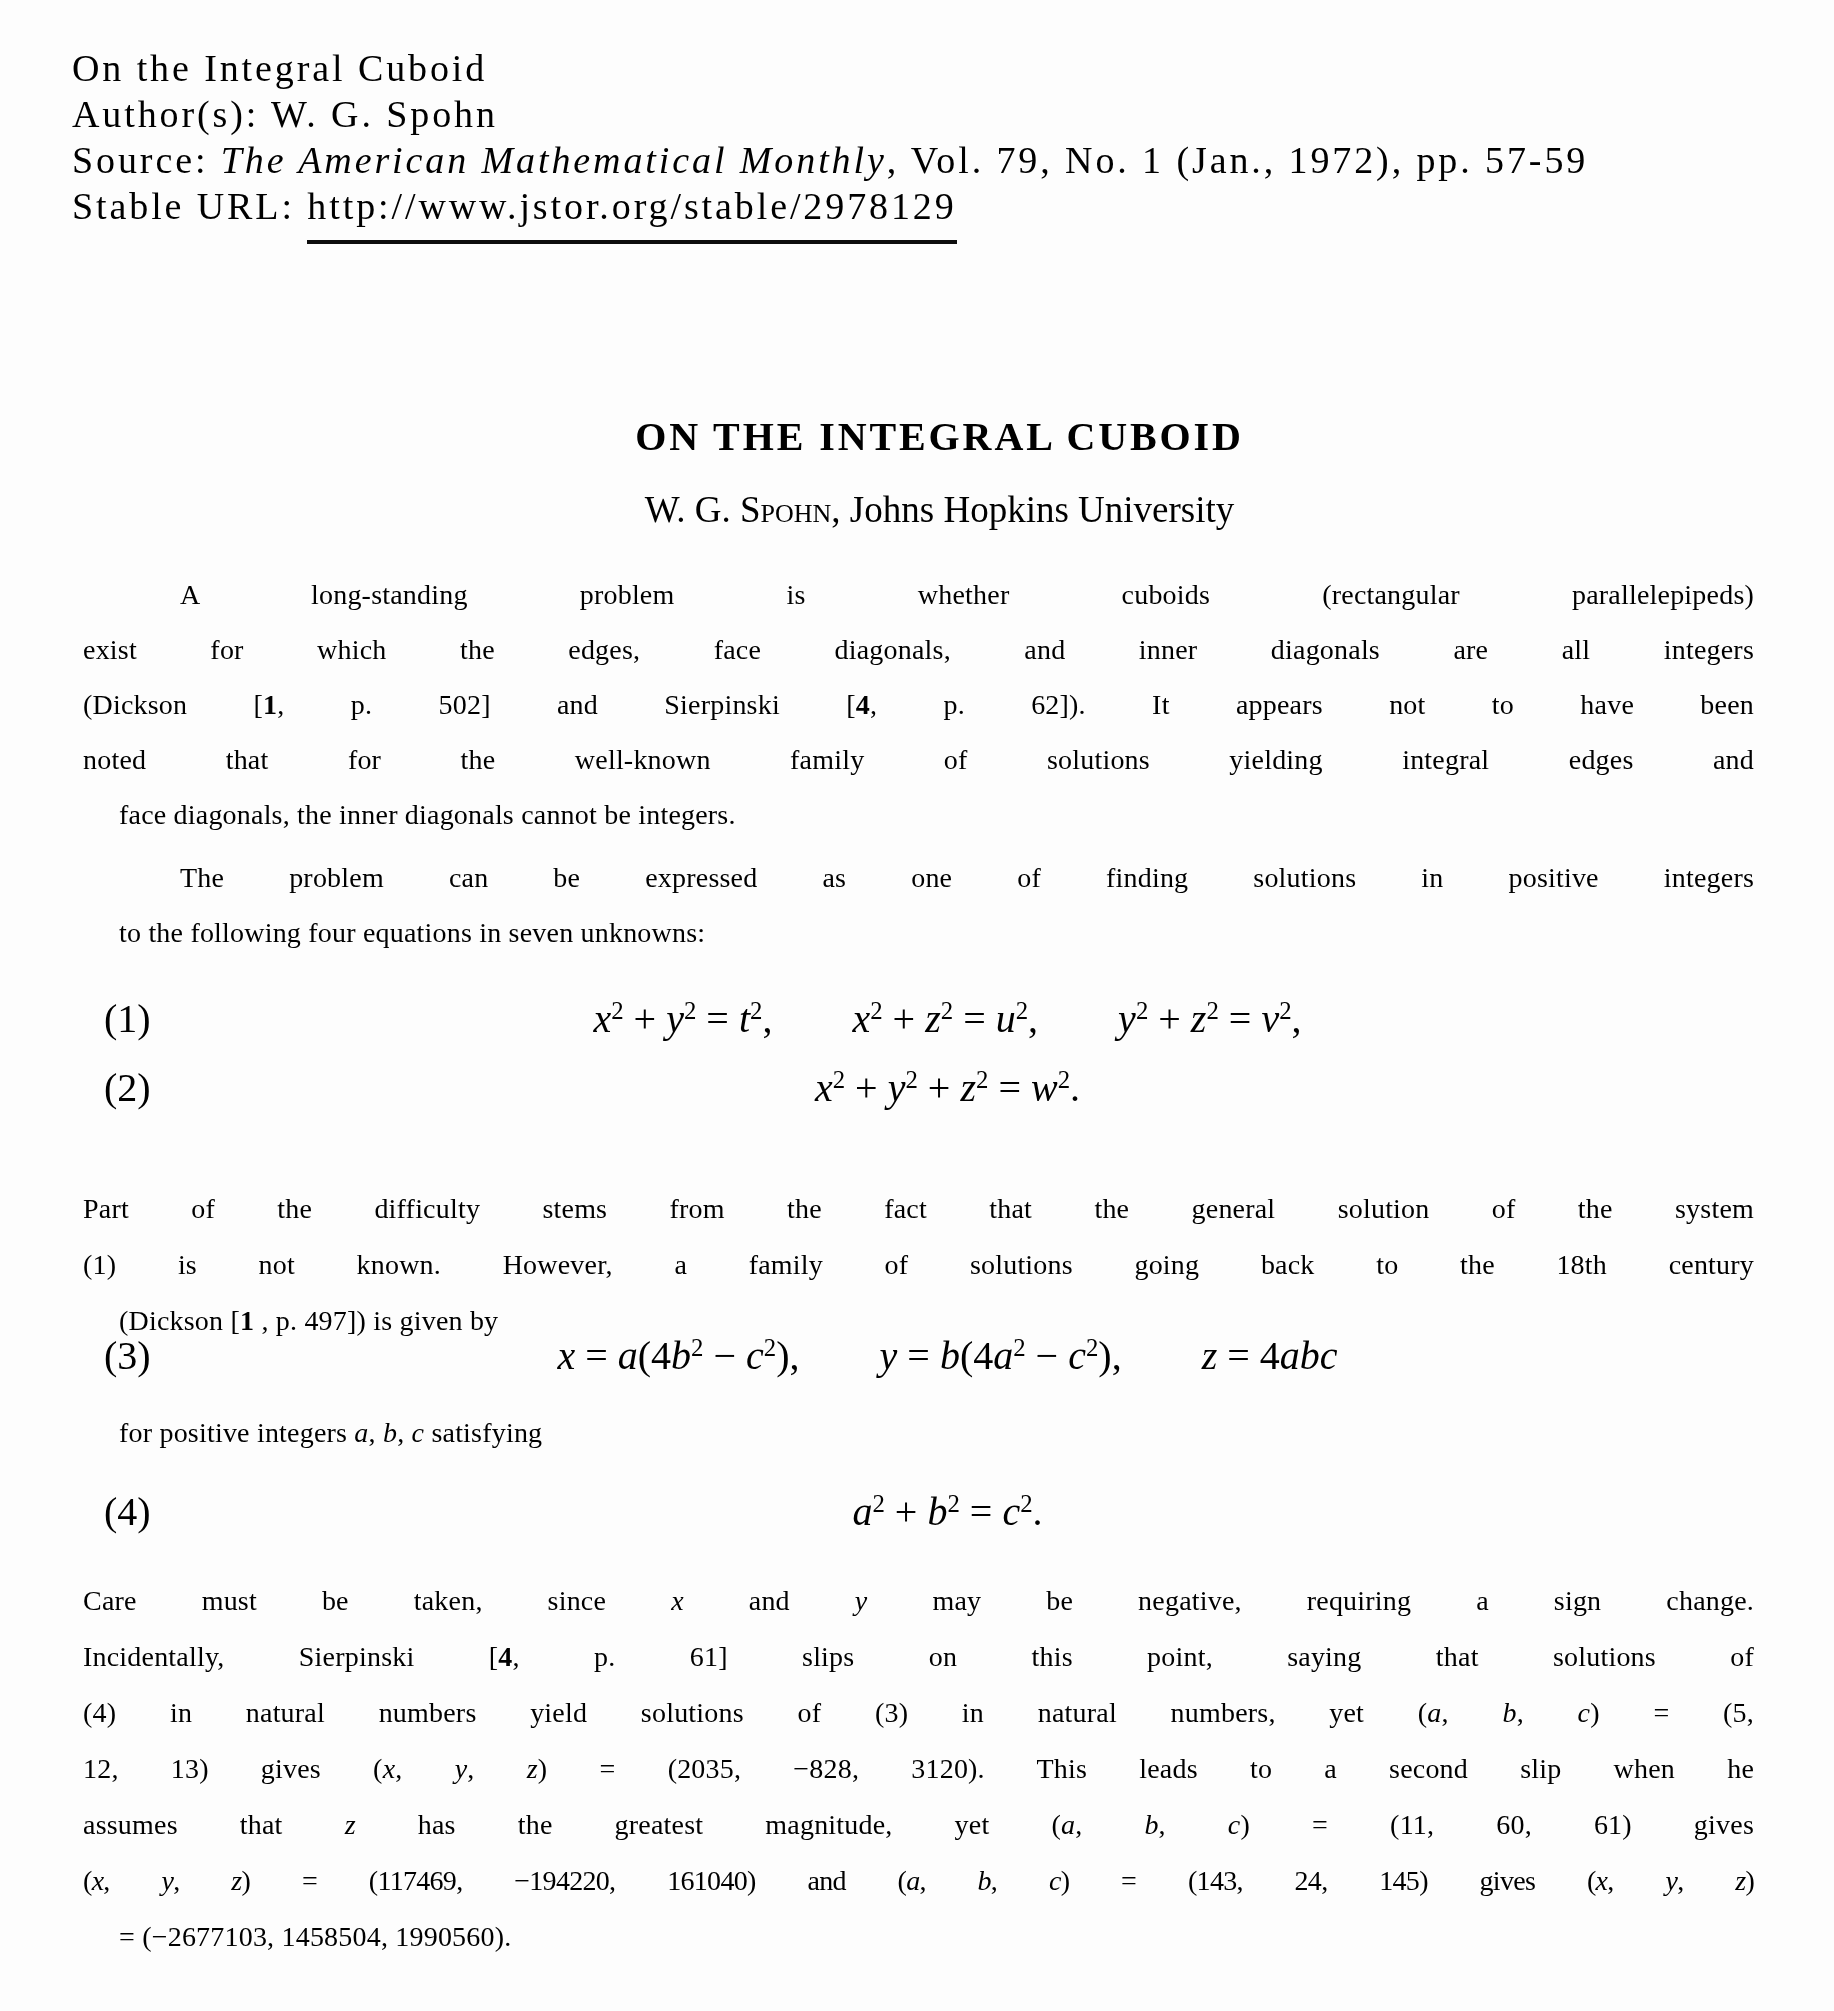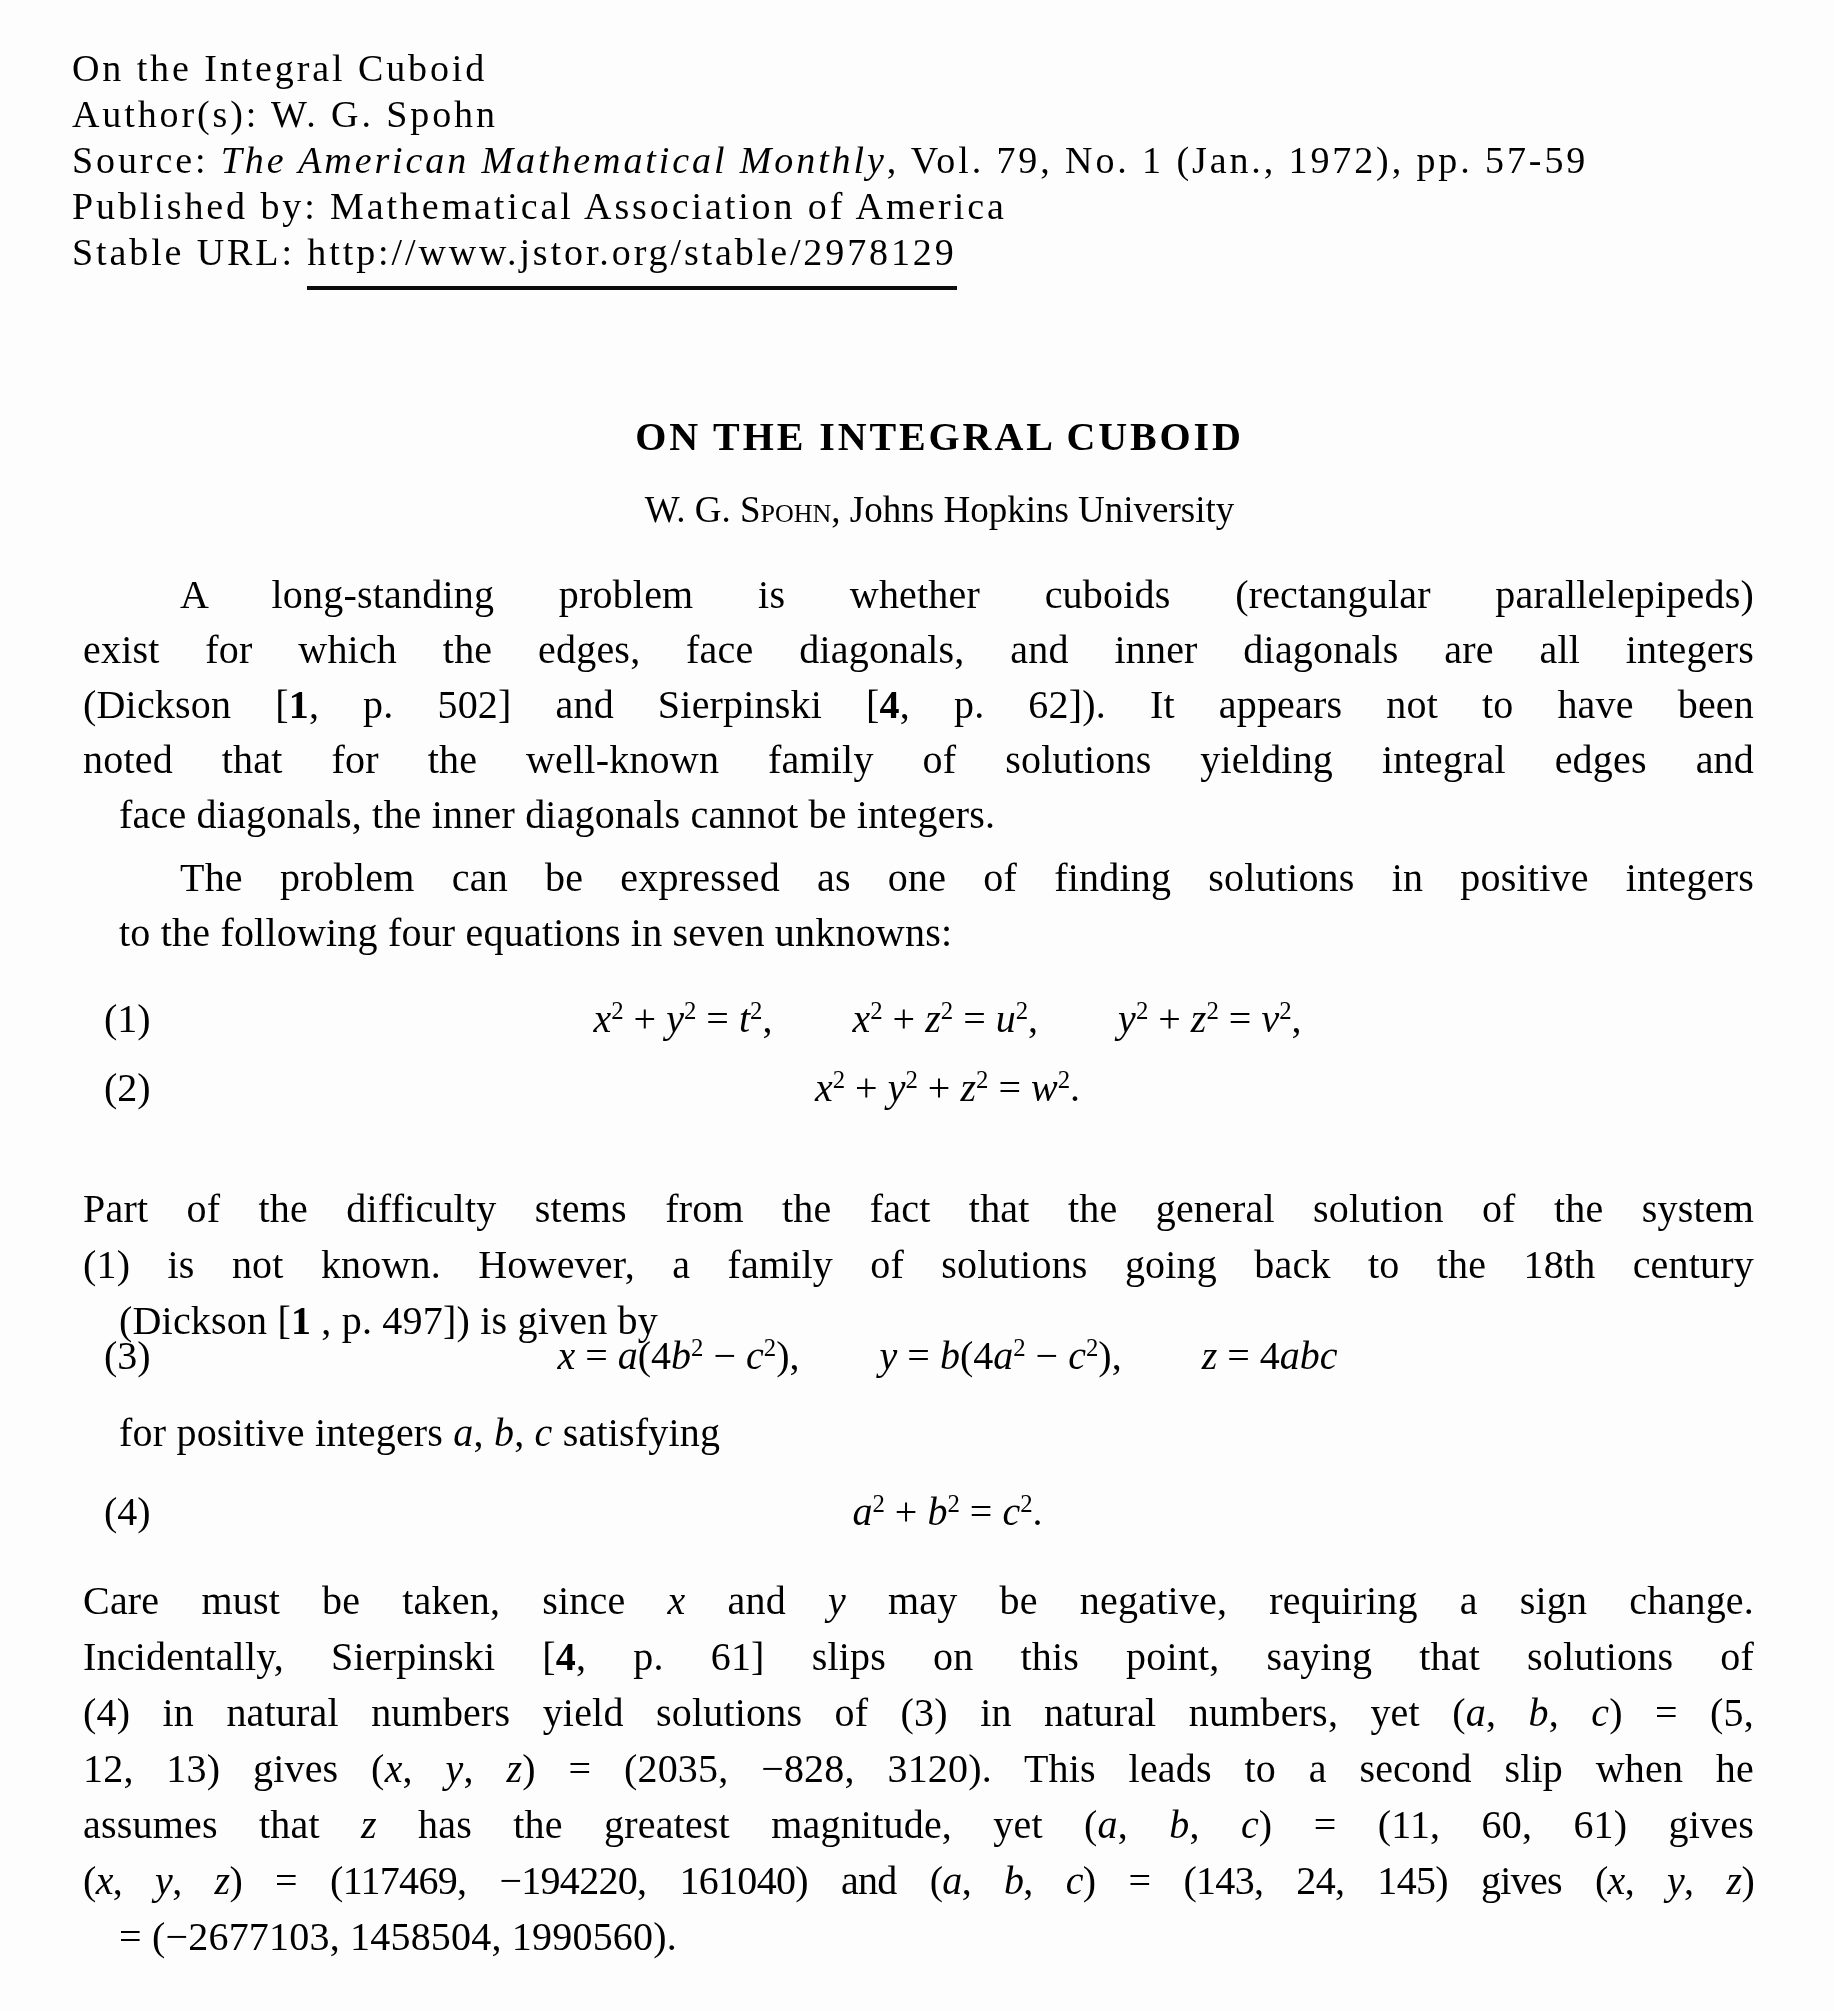--- a/index.html
+++ b/index.html
@@ -44,21 +44,21 @@
     box-sizing: border-box;
     padding-left: 42px;
     text-align: center;
     font-size: 37px;
   }
 
   
   .para {
     position: absolute;
     left: 83px; width: 1671px;
-    font-size: 40px;
+    font-size: 28px;
     letter-spacing: 0.2px;
   }
   .para .ln { text-align: justify; text-align-last: justify; }
   .para .ln.fl { text-align: justify; text-align-last: left; margin-left: 36px; }
   .ln.ind { text-indent: 97px; }
   .lh57 .ln { height: 55px; line-height: 55px; }
   .lh58 .ln { height: 56px; line-height: 56px; }
   .tight { letter-spacing: -0.7px; word-spacing: -2.4px; }
 
   
@@ -90,23 +90,20 @@
 
 <div class="page">
 
   <header class="coversheet">
     <div class="cs-line">On the Integral Cuboid</div>
     <div class="cs-line">
       <span>Author(s): </span><span>W. G. Spohn</span>
     </div>
     <div class="cs-line">
       <span>Source: </span><span class="cs-it">The American Mathematical Monthly</span><span>, Vol. 79, No. 1 (Jan., 1972), pp. 57-59</span>
-    </div>
-    <div class="cs-line">
-      <span>Published by: </span><span>Mathematical Association of America</span>
     </div>
     <div class="cs-line">
       <span>Stable URL: </span><span class="cs-url">http://www.jstor.org/stable/2978129</span>
     </div>
   </header>
 
   <h1 class="article-title">ON THE INTEGRAL CUBOID</h1>
 
   <div class="byline"><span>W. G. </span><span class="seg-sc">Spohn</span><span>, Johns Hopkins University</span></div>
 

